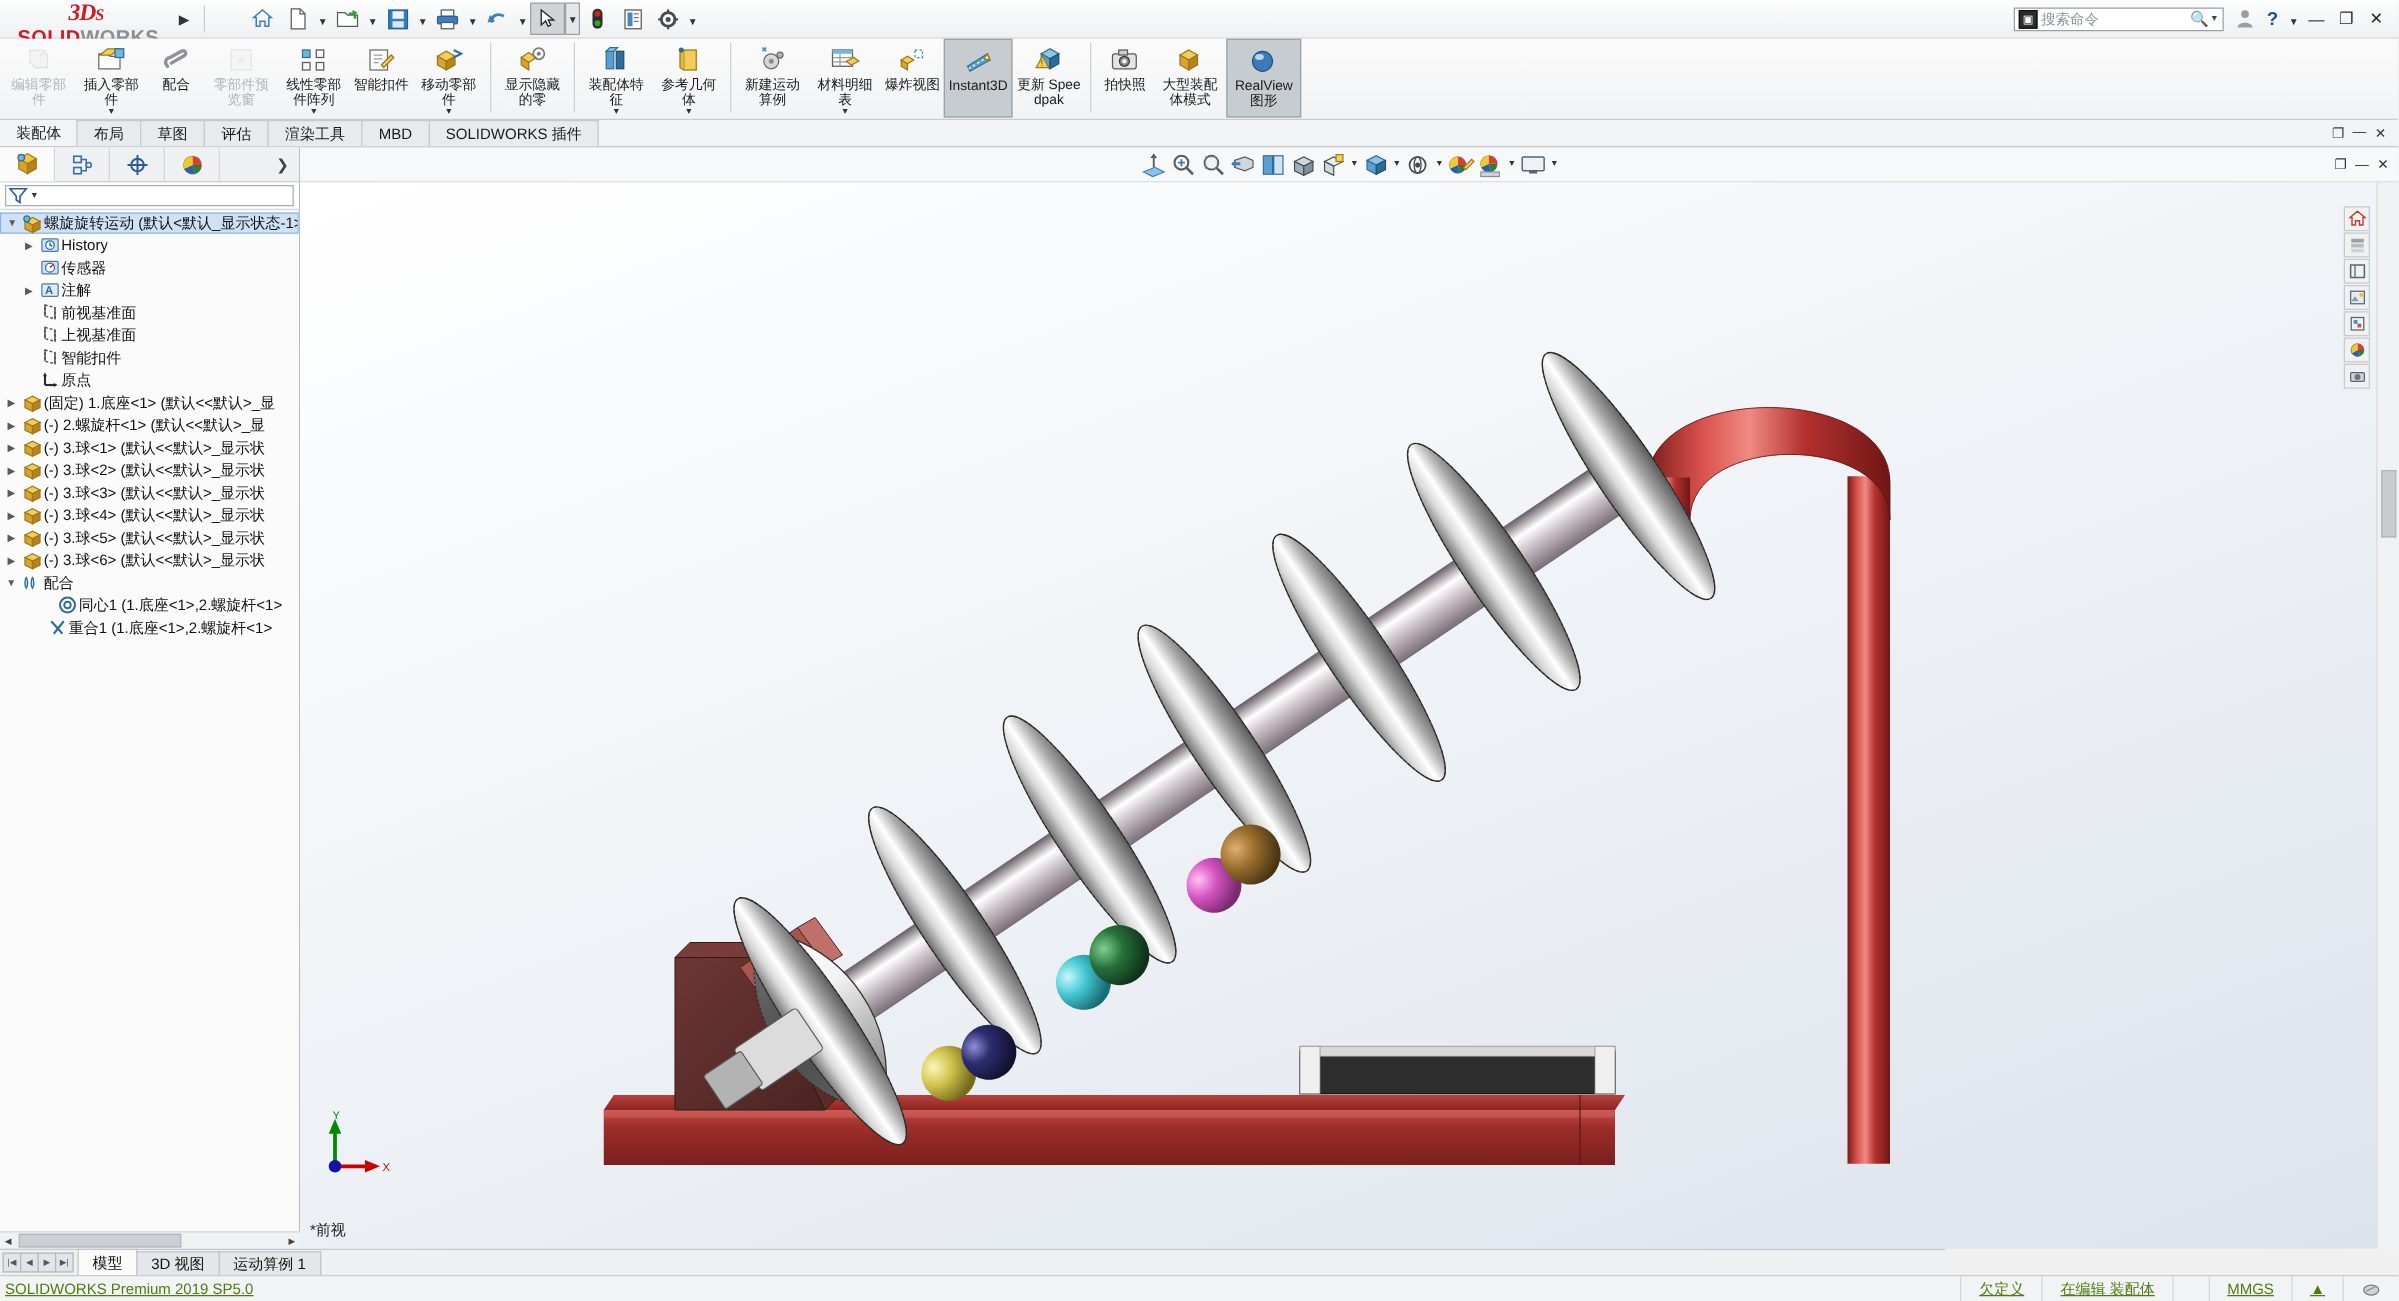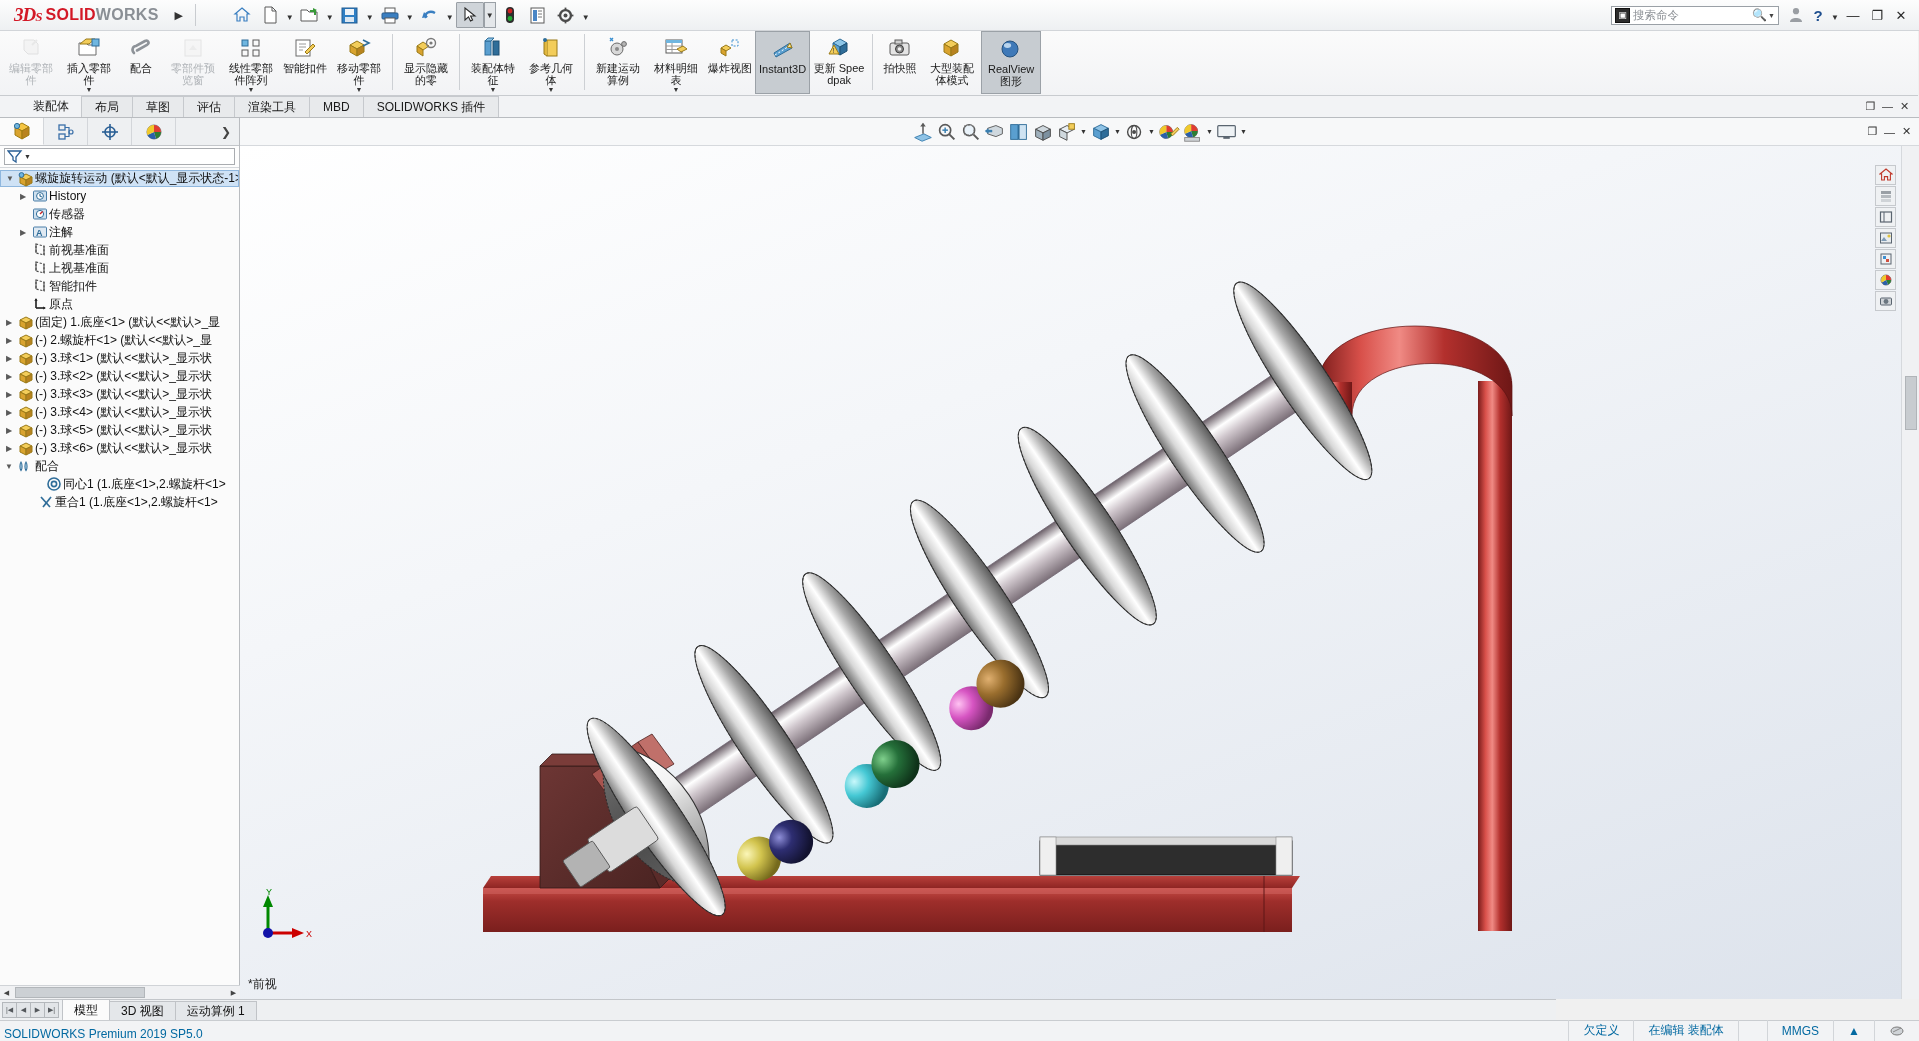--- a/index.html
+++ b/index.html
@@ -17,20 +17,21 @@
   
   .titlebar {
     position: absolute; top: 0; left: 0; width: 1919px; height: 31px;
     background: linear-gradient(#fdfdfd, #eef0f2);
     border-bottom: 1px solid #d2d5d9;
     display: flex; align-items: center;
   }
   .sw-logo {
     display: flex; align-items: center; padding: 0 10px 0 14px;
     height: 31px;
+    flex-direction: column;
   }
   .sw-logo .ds-mark {
     font-family: "Liberation Serif", serif;
     font-style: italic; font-weight: bold; font-size: 19px;
     color: #d31826; letter-spacing: -1px; margin-right: 4px;
   }
   .sw-logo .sw-name { font-size: 16px; font-weight: bold; color: #d31826; letter-spacing: .3px; }
   .sw-logo .sw-name .works { color: #8a8f95; font-weight: bold; }
   .tb-sep { width: 1px; height: 22px; background: #c9ccd0; margin: 0 6px; }
   .tb-arrow {
@@ -97,21 +98,21 @@
   .tabrow {
     position: absolute; top: 96px; left: 0; width: 1919px; height: 22px;
     background: #f2f3f5; display: flex; align-items: flex-end;
     border-bottom: 1px solid #b9bcc0;
   }
   .ctab {
     height: 21px; padding: 0 13px; display: flex; align-items: center;
     font-size: 12px; color: #1a1a1a; border: 1px solid #c6c9cd; border-bottom: none;
     background: #e8eaec; margin-right: -1px;
   }
-  .ctab.active { background: #f7f8f9; border-color: #b9bcc0; height: 22px; margin-left: 20px; }
+  .ctab.active { background: #f7f8f9; border-color: #b9bcc0; height: 22px; }
   .tabrow .rightctl { margin-left: auto; display: flex; align-items: center; padding-right: 6px; height: 22px;}
   .tabrow .rightctl span { width: 17px; text-align: center; color: #3a3a3a; font-size: 11px;}
 
   
   .leftpanel {
     position: absolute; top: 118px; left: 0; width: 240px; bottom: 42px;
     background: #fbfbfb; border-right: 1px solid #b9bcc0;
     display: flex; flex-direction: column;
   }
   .tree-tabs {
@@ -204,21 +205,21 @@
   }
   .dtab {
     height: 19px; padding: 0 11px; display:flex;align-items:center;
     font-size: 12px; color:#111; border: 1px solid #c0c3c7; border-bottom:none;
     background: #e4e7ea; margin-right: -1px;
   }
   .dtab.active { background: #fbfbfb; height: 21px; }
   .statusbar {
     position: absolute; left: 0; bottom: 0; width: 1919px; height: 21px;
     background: #f2f3f5; border-top: 1px solid #c9ccd0;
-    display: flex; align-items: flex-end; font-size: 12px; color: #0369a1;
+    display: flex; align-items: center; font-size: 12px; color: #4d7c0f; text-decoration: underline;
   }
   .statusbar .sleft { padding-left: 4px; }
   .statusbar .sright { margin-left: auto; display: flex; align-items: center; }
   .statusbar .sright .cell { padding: 0 14px; border-left: 1px solid #d2d5d9; height: 21px; display:flex;align-items:center;}
   .hsb {
     position: absolute; left: 0; bottom: 42px; width: 240px; height: 14px;
     background: #f0f1f3; border-top: 1px solid #d0d3d7; display:flex;align-items:center;
   }
   .hsb .a { width: 13px; text-align:center; font-size:7px; color:#444;}
   .hsb .t { height: 11px; width: 130px; background:#ccd0d4;border:1px solid #b2b6ba;margin-left:2px;}

